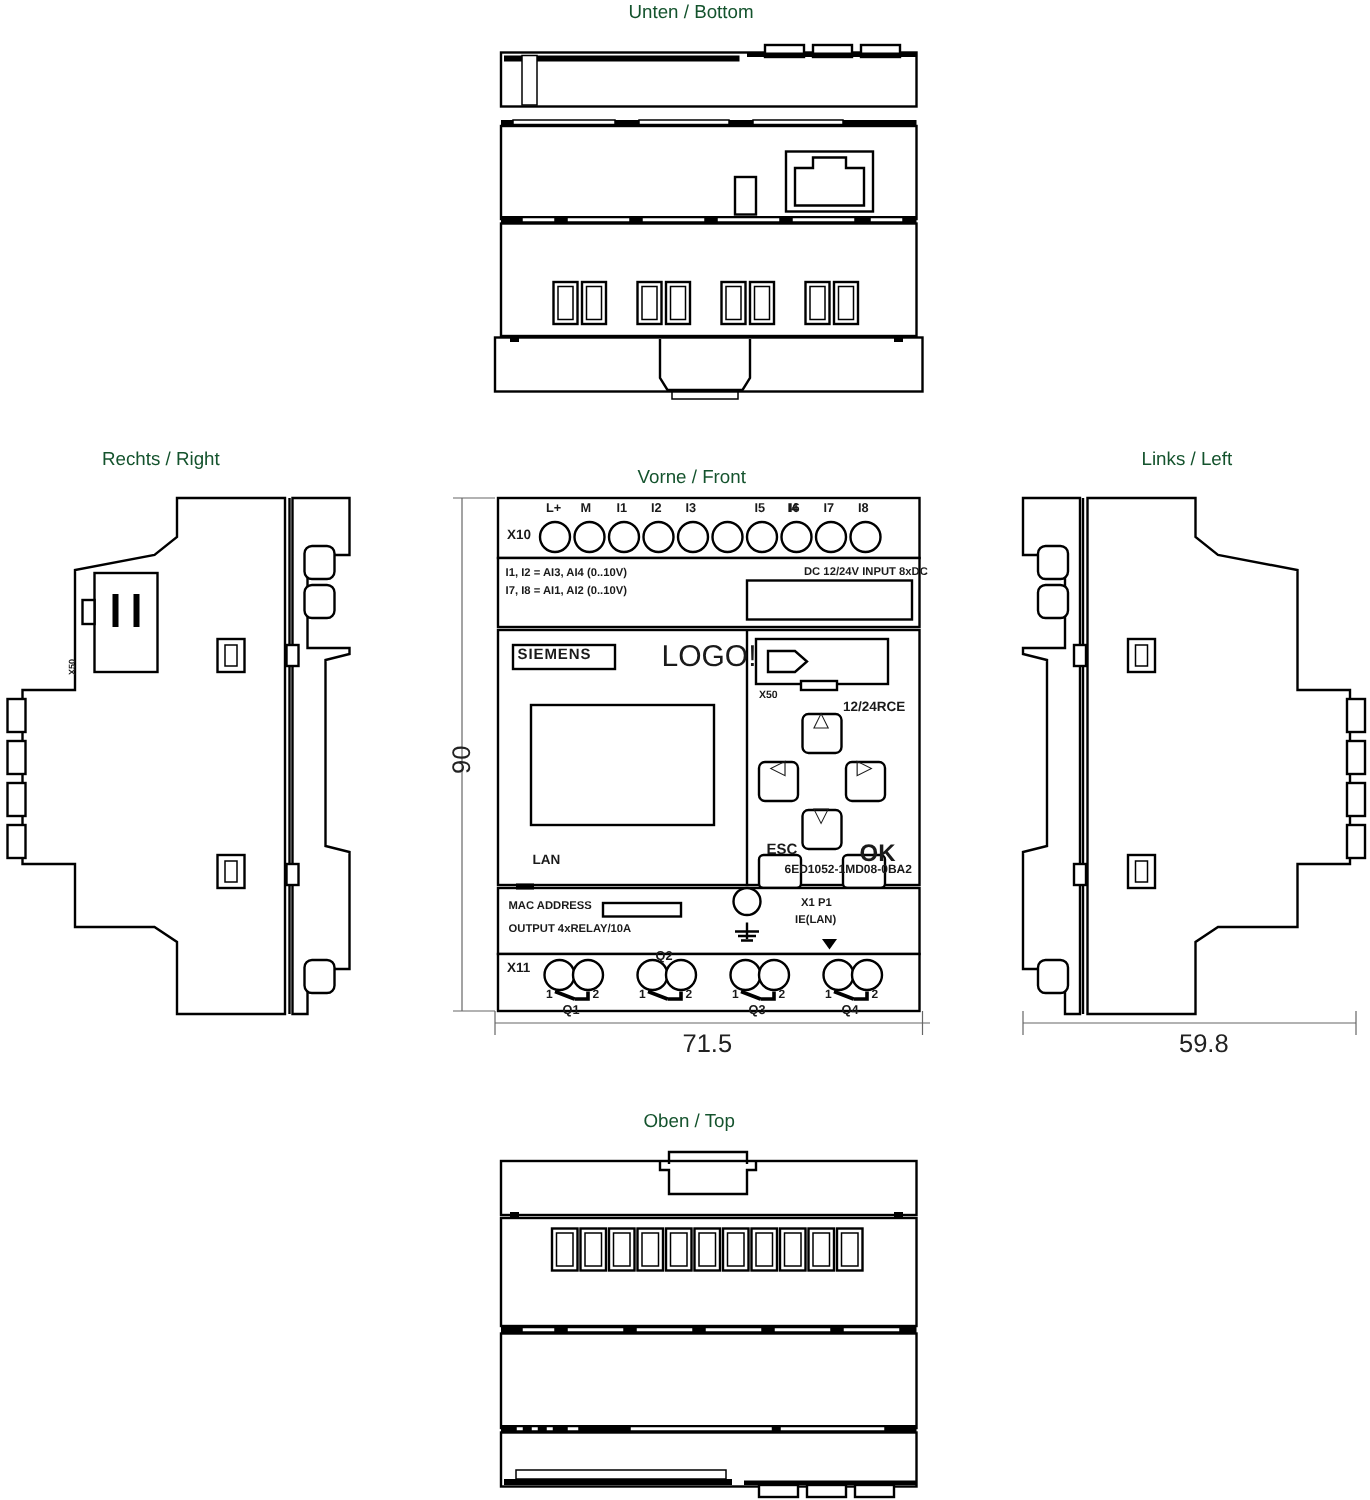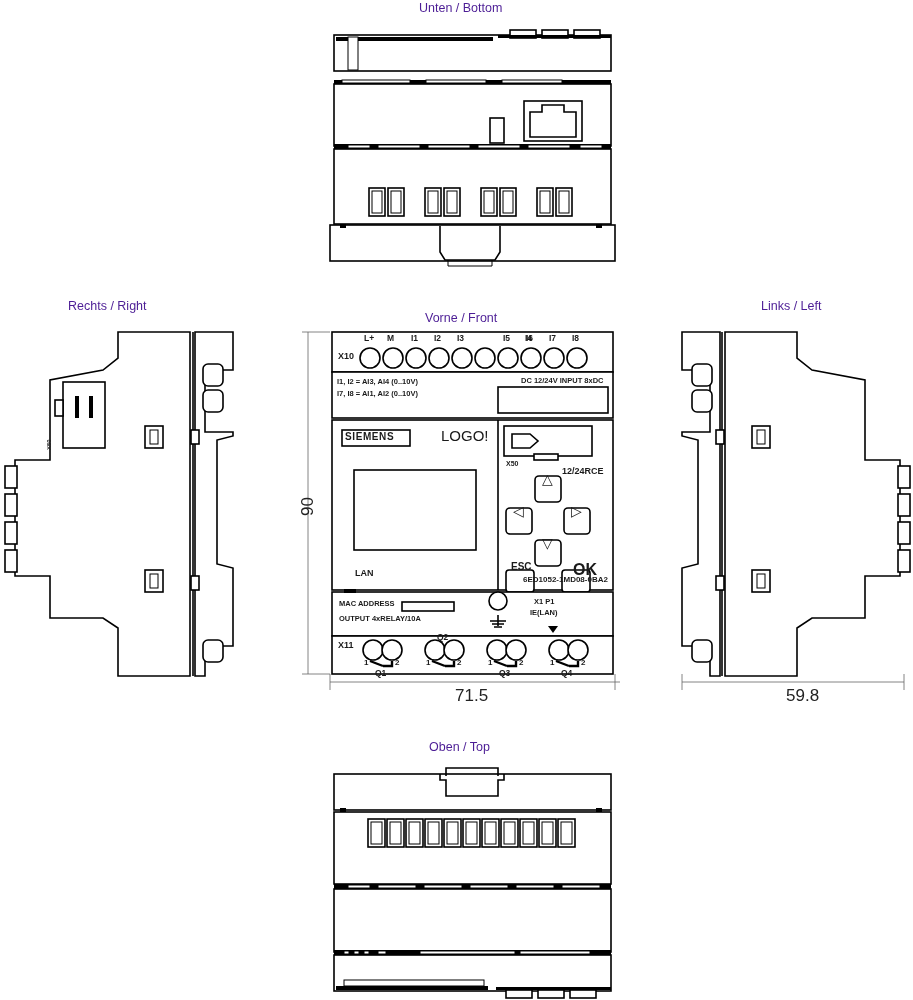--- a/index.html
+++ b/index.html
@@ -1,17 +1,17 @@
 <!DOCTYPE html>
 <html><head>
 <meta charset="utf-8">
 <style>
   html,body{margin:0;padding:0;background:#fff;}
   body{width:913px;height:1000px;position:relative;font-family:"Liberation Sans",sans-serif;color:#1a1a1a;overflow:hidden;}
-  .view-title{position:absolute;font-size:12.5px;color:#4c1d95;white-space:nowrap;}
+  .view-title{position:absolute;font-size:12.5px;color:#14532d;white-space:nowrap;}
   .dim-label{position:absolute;font-size:17px;color:#222;white-space:nowrap;}
   .dim-label.vert{transform:rotate(-90deg);transform-origin:left top;}
   svg{display:block;overflow:visible;}
   .vw{position:absolute;}
   .ln{fill:none;stroke:#000;stroke-width:1;}
   .ln2{fill:none;stroke:#000;stroke-width:1.6;}
   .fillw{fill:#fff;stroke:#000;stroke-width:1;}
   .fillw2{fill:#fff;stroke:#000;stroke-width:1.6;}
   .blk{fill:#000;}
   .dimline{fill:none;stroke:#666;stroke-width:0.8;}
@@ -195,24 +195,24 @@
 <div style="position:absolute;left:457px;top:333px;font-size:8.5px;font-weight:bold;">I3</div>
 <div style="position:absolute;left:480px;top:333px;font-size:8.5px;font-weight:bold;padding-left:45px;">I4</div>
 <div style="position:absolute;left:503px;top:333px;font-size:8.5px;font-weight:bold;">I5</div>
 <div style="position:absolute;left:526px;top:333px;font-size:8.5px;font-weight:bold;">I6</div>
 <div style="position:absolute;left:549px;top:333px;font-size:8.5px;font-weight:bold;">I7</div>
 <div style="position:absolute;left:572px;top:333px;font-size:8.5px;font-weight:bold;">I8</div>
 
 <div style="position:absolute;left:338px;top:351px;font-size:9px;font-weight:bold;">X10</div>
 <div style="position:absolute;left:337px;top:377px;font-size:7.5px;font-weight:bold;white-space:nowrap;">I1, I2 = AI3, AI4 (0..10V)</div>
 <div style="position:absolute;left:337px;top:389px;font-size:7.5px;font-weight:bold;white-space:nowrap;">I7, I8 = AI1, AI2 (0..10V)</div>
-<div style="position:absolute;left:521px;top:376px;font-size:7.5px;font-weight:bold;white-space:nowrap;">DC 12/24V INPUT 8xDC</div>
+<div style="position:absolute;left:536px;top:376px;font-size:7.5px;font-weight:bold;white-space:nowrap;">DC 12/24V INPUT 8xDC</div>
 
 <div style="position:absolute;left:345px;top:431px;font-size:10px;font-weight:bold;letter-spacing:0.6px;">SIEMENS</div>
-<div style="position:absolute;left:441px;top:427px;font-size:15px;">LOGO!</div>
+<div style="position:absolute;left:441px;top:427px;font-size:20px;">LOGO!</div>
 <div style="position:absolute;left:506px;top:460px;font-size:7px;font-weight:bold;">X50</div>
 <div style="position:absolute;left:562px;top:466px;font-size:9px;font-weight:bold;">12/24RCE</div>
 <div style="position:absolute;left:355px;top:568px;font-size:9px;font-weight:bold;">LAN</div>
 <div style="position:absolute;left:523px;top:575px;font-size:8px;font-weight:bold;">6ED1052-1MD08-0BA2</div>
 
 <div style="position:absolute;left:542px;top:472px;font-size:14px;line-height:1;">△</div>
 <div style="position:absolute;left:513px;top:504px;font-size:14px;line-height:1;">◁</div>
 <div style="position:absolute;left:571px;top:504px;font-size:14px;line-height:1;">▷</div>
 <div style="position:absolute;left:542px;top:536px;font-size:14px;line-height:1;">▽</div>
 <div style="position:absolute;left:511px;top:561px;font-size:10px;font-weight:bold;">ESC</div>

